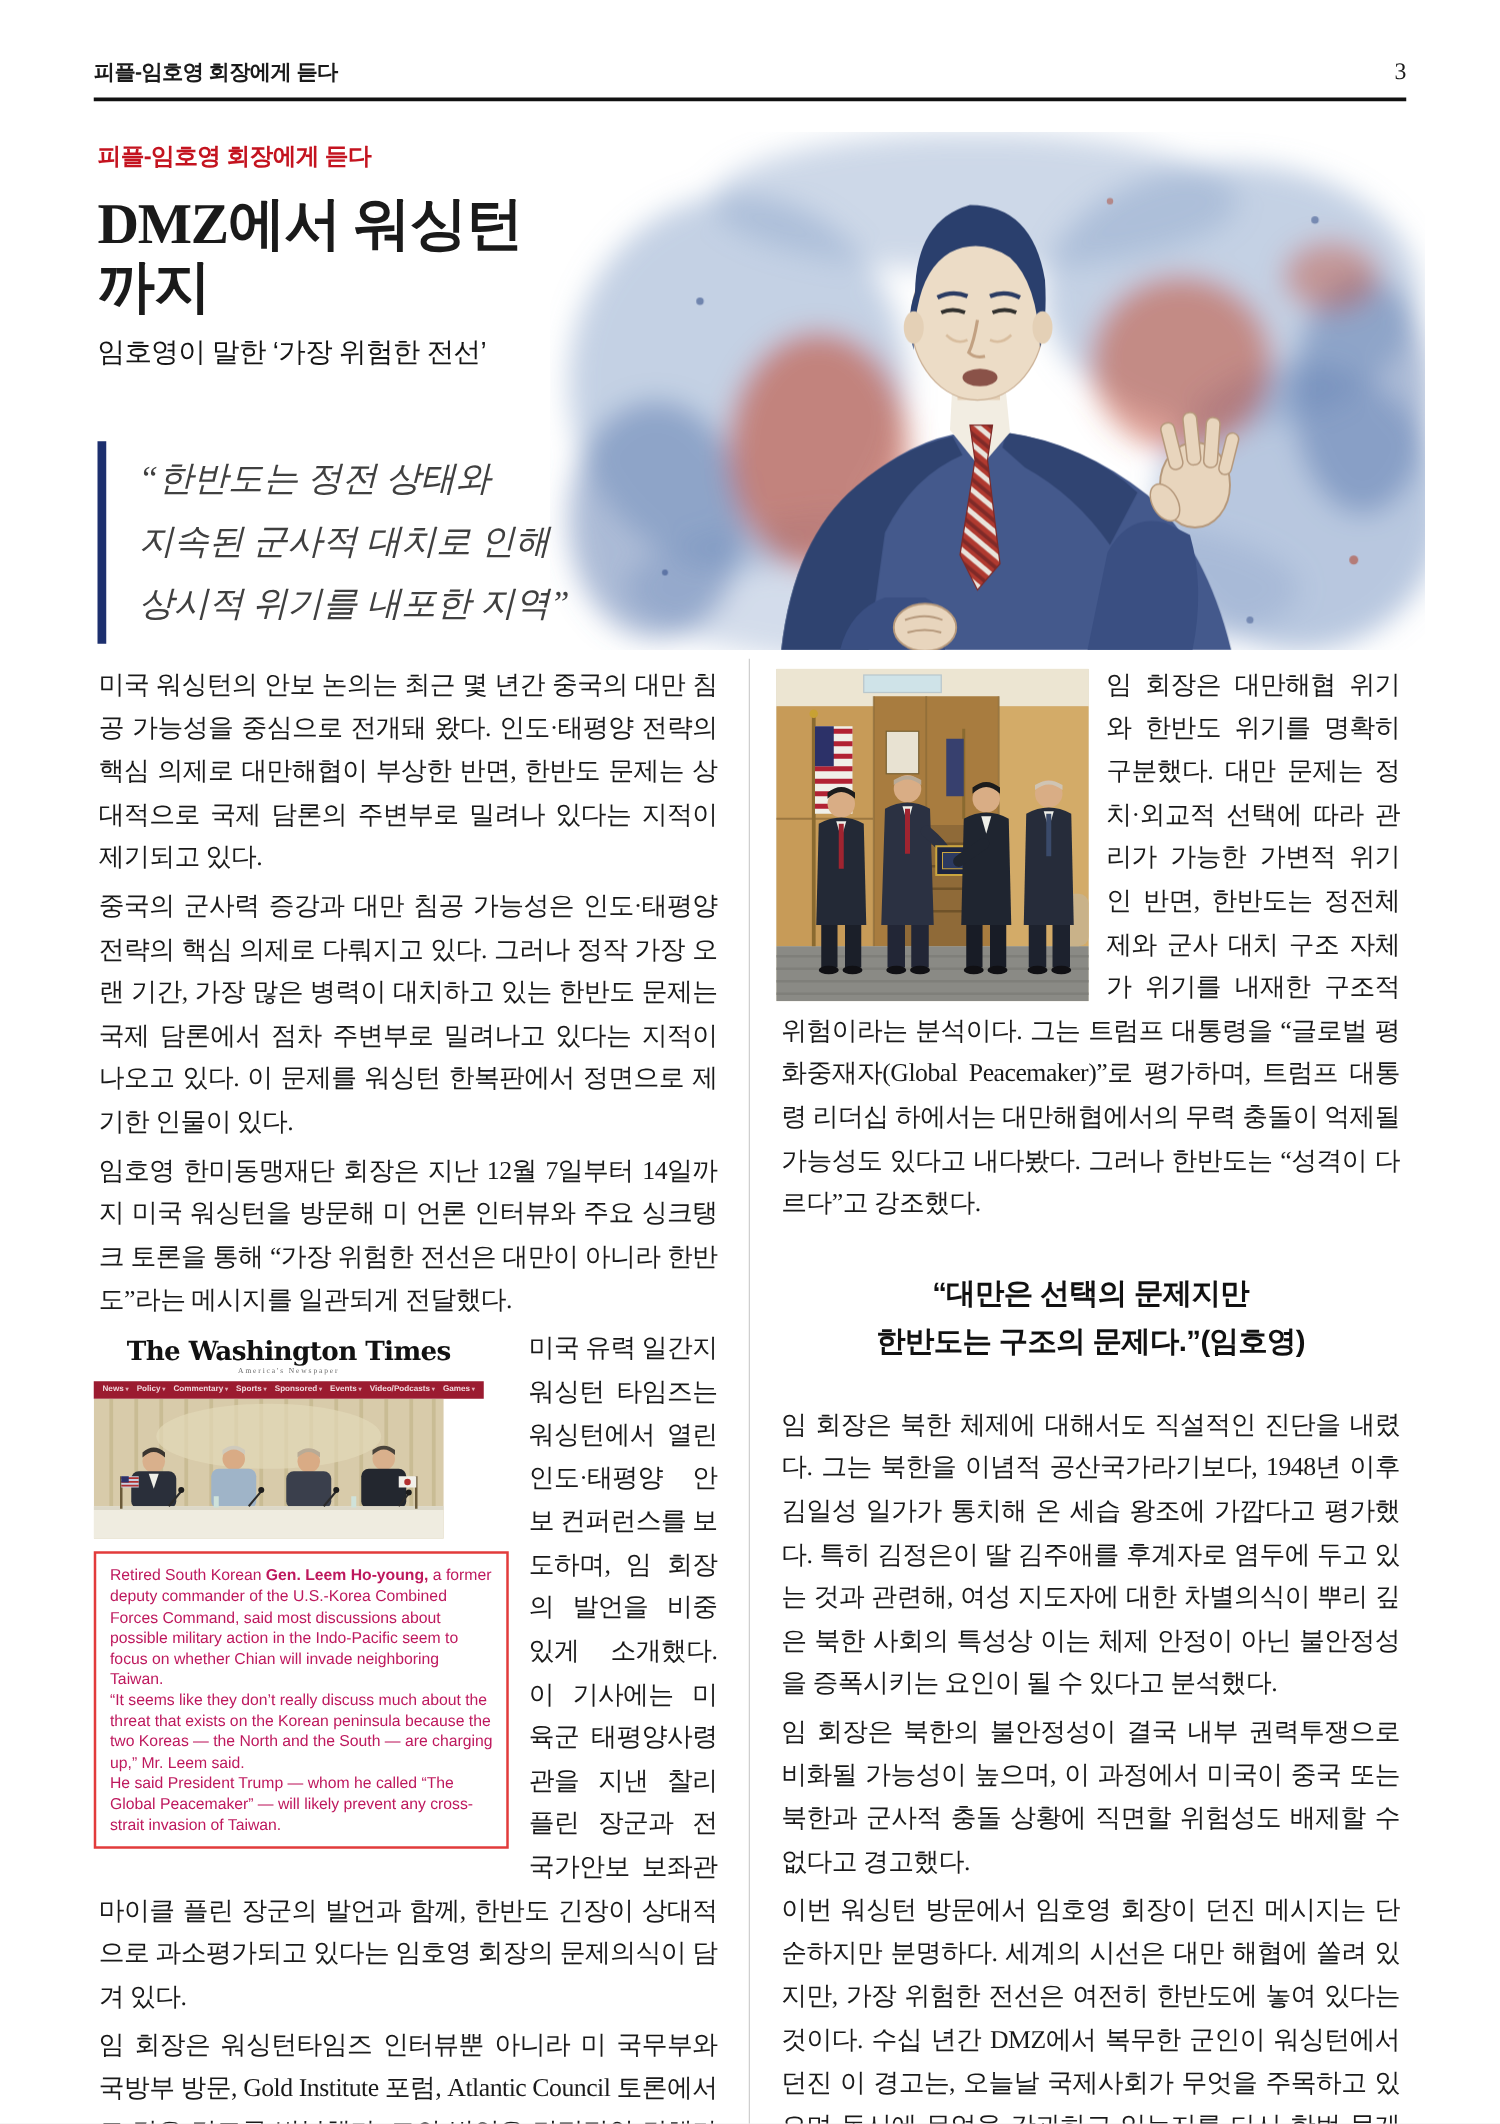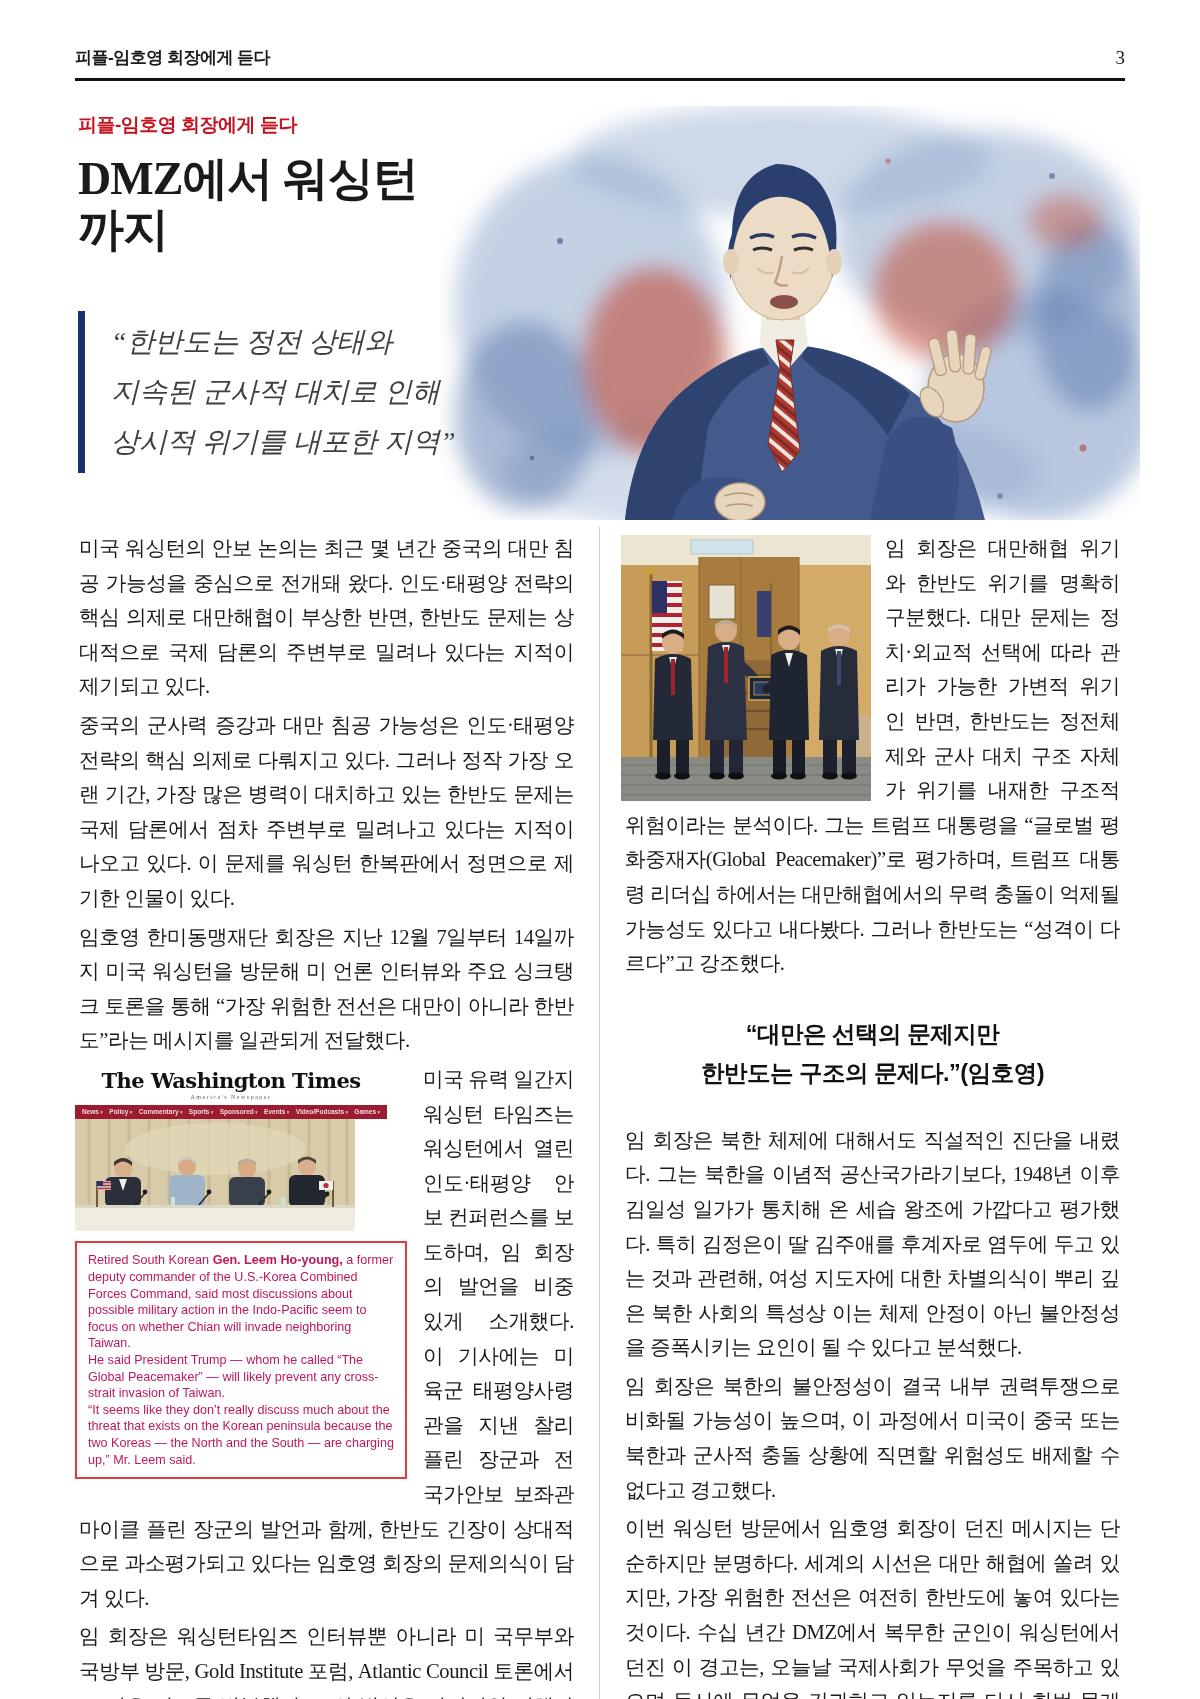--- a/index.html
+++ b/index.html
@@ -58,20 +58,21 @@
 <div class="page">
 
   <div class="header-bar">
     <span class="header-label">피플-임호영 회장에게 듣다</span>
     <span class="page-num">3</span>
   </div>
 
   <div class="hero">
     <div class="kicker">피플-임호영 회장에게 듣다</div>
     <div class="title">DMZ에서 워싱턴까지</div>
+    <div class="subtitle">임호영이 말한 ‘가장 위험한 전선’</div>
     <div class="pull-quote">
       <div>“한반도는 정전 상태와</div>
       <div>지속된 군사적 대치로 인해</div>
       <div>상시적 위기를 내포한 지역”</div>
     </div>
   </div>
 
   <div class="illustration">
     <svg viewBox="0 0 700 414" xmlns="http://www.w3.org/2000/svg">
       <defs>
@@ -223,22 +224,22 @@
                 <circle cx="194" cy="73" r="2.4"></circle>
                   <circle cx="252" cy="75" r="2.4"></circle>
               </g>
               <rect x="96" y="78" width="4" height="9" fill="#cfe2da"></rect>
               <rect x="206" y="78" width="4" height="9" fill="#cfe2da"></rect>
             </svg>
           </div>
         </div>
         <div class="wt-quote-box">
           <p><span>Retired South Korean </span><span class="bold">Gen. Leem Ho-young,</span><span> a former deputy commander of the U.S.-Korea Combined Forces Command, said most discussions about possible military action in the Indo-Pacific seem to focus on whether Chian will invade neighboring Taiwan.</span></p>
+          <p>“It seems like they don’t really discuss much about the threat that exists on the Korean peninsula because the two Koreas — the North and the South — are charging up,” Mr. Leem said.</p>
           <p>He said President Trump — whom he called “The Global Peacemaker” — will likely prevent any cross-strait invasion of Taiwan.</p>
-          <p>“It seems like they don’t really discuss much about the threat that exists on the Korean peninsula because the two Koreas — the North and the South — are charging up,” Mr. Leem said.</p>
         </div>
       </div>
 
       <p>미국 유력 일간지 워싱턴 타임즈는 워싱턴에서 열린 인도·태평양 안보 컨퍼런스를 보도하며, 임 회장의 발언을 비중 있게 소개했다. 이 기사에는 미 육군 태평양사령관을 지낸 찰리 플린 장군과 전 국가안보 보좌관 마이클 플린 장군의 발언과 함께, 한반도 긴장이 상대적으로 과소평가되고 있다는 임호영 회장의 문제의식이 담겨 있다.</p>
       <p>임 회장은 워싱턴타임즈 인터뷰뿐 아니라 미 국무부와 국방부 방문, Gold Institute 포럼, Atlantic Council 토론에서도 같은 경고를 반복했다. 그의 발언은 단편적인 견해가 아니라, 워싱턴 정책 커뮤니티 전반을 향한 구조적 문제 제기였다. 그는 한반도의 군사적 현실을 구체적인 수치로 설명했다.</p>
 
     </div>
 
     <div class="col col-right">
 

